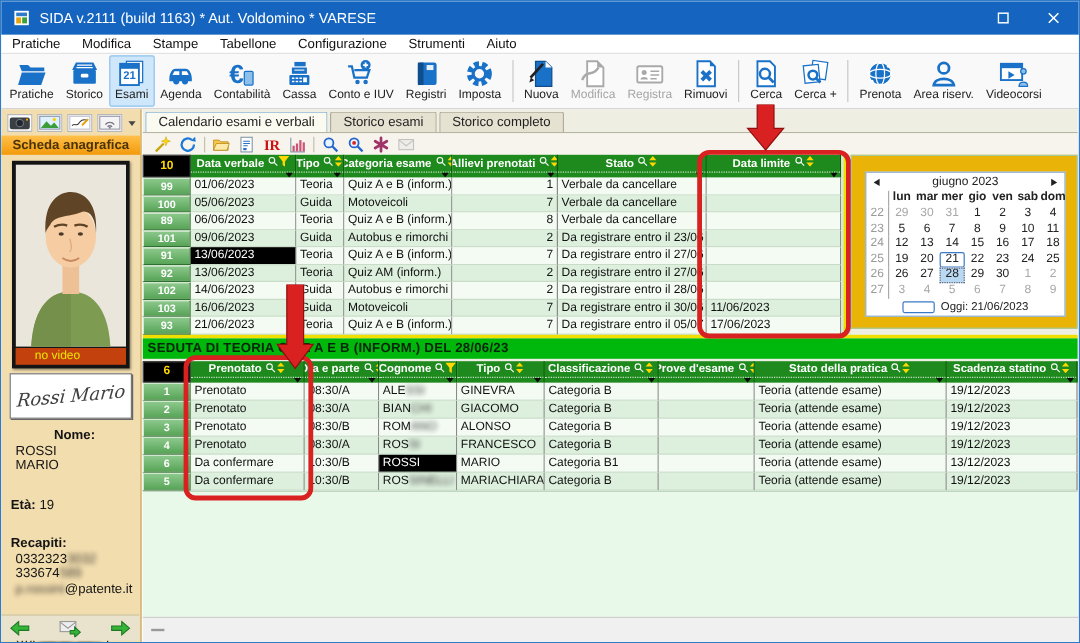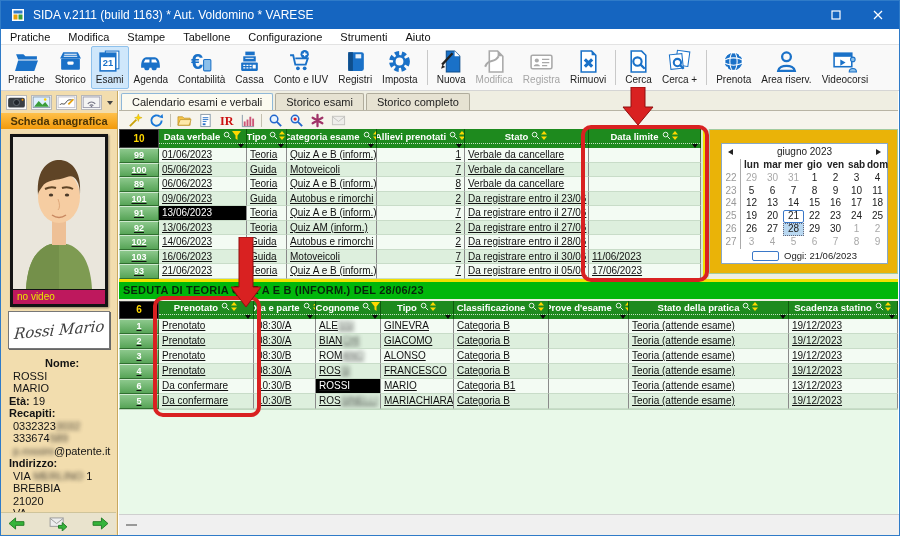--- a/index.html
+++ b/index.html
@@ -28,25 +28,25 @@
 
   
   .sidebar { position:absolute; top:90px; left:0; width:117px; bottom:0; background:var(--sidebar-tan); border-right:1px solid #c8a860; }
   .side-icons { height:20px; display:flex; align-items:center; gap:4px; padding:3px 5px 0; }
   .side-ic { width:21px; height:15px; background:#fcfcfc; border:1px solid #b8b8b8; display:flex; align-items:center; justify-content:center; }
   .side-ic svg { width:19px; height:13px; display:block; }
   .side-caret { width:0; height:0; border:3.5px solid transparent; border-top:4.5px solid #444; margin-left:1px; margin-top:4px; }
   .side-header { height:16px; margin-top:2px; background:linear-gradient(#ffc04a,#f29a0b); color:#4a3305; font-weight:bold; font-size:11px; text-align:center; line-height:16px; }
   .photo-frame { position:relative; margin:5px auto 0; width:98px; height:173px; background:#141414; padding:3px; box-shadow:1px 1px 2px rgba(0,0,0,.4); }
   .photo { width:92px; height:152px; display:block; }
-  .novideo { position:absolute; left:3px; right:3px; bottom:3px; height:14px; background:#be185d; color:#e8e800; font-size:10px; line-height:14px; padding-left:4px; }
+  .novideo { position:absolute; left:3px; right:3px; bottom:3px; height:14px; background:#c2410c; color:#e8e800; font-size:10px; line-height:14px; padding-left:16px; }
   .sign-box { margin:4px auto 0; width:102px; height:38px; background:#fff; border:1px solid #777; box-shadow:1px 1px 0 #666; display:flex; align-items:center; justify-content:center; overflow:hidden; }
   .sign-text { font-family:"DejaVu Serif", serif; font-style:italic; font-size:15px; color:#3f3f3f; transform:rotate(-5deg) skewX(-10deg); white-space:nowrap; }
   .side-fields { padding:8px 4px 0 8px; font-size:11px; color:#141414; line-height:12.5px; }
-  .sf-label { font-weight:bold; margin-top:0; }
+  .sf-label { font-weight:bold; margin-top:20px; }
   .sf-label.first { margin-top:0;margin-left:36px; }
   .sf-line { padding-left:4px; white-space:nowrap; }
   .blur { filter:blur(2px); opacity:.8; }
   .side-footer { position:absolute; bottom:1px; left:0; right:1px; height:22px; display:flex; align-items:center; justify-content:space-between; padding:0 7px; background:#e9e3cd; border-top:1px solid #cfc49a; }
   .side-footer svg { display:block; }
 
   
   .main { position:absolute; top:90px; left:118px; width:779px; bottom:21px; background:#efeee2; }
   .tabstrip { position:absolute; top:2px; left:0; right:0; height:18px; display:flex; padding-left:2px; font-size:11px; border-bottom:1px solid #b8b4a4; }
   .tab { padding:2px 10px 0; background:#e6e2d2; border:1px solid #b0ac9c; border-bottom:none; margin-right:2px; border-radius:2px 2px 0 0; color:#222; white-space:nowrap; }
@@ -57,21 +57,21 @@
   .mb-sep { width:1px; height:13px; background:#c4c0b0; }
 
   
   .grid-table { position:absolute; left:0; font-size:10px; color:#111; }
   .t-head { display:flex; }
   .count-cell { background:#000; color:var(--count-yellow); font-weight:bold; text-align:center; font-size:10px; border:1px solid #444; }
   .th { background:var(--header-green); color:#fff; font-weight:bold; font-size:9.5px; display:flex; flex-direction:column; border-right:1px solid #0d5a0d; overflow:hidden; }
   .th-top { flex:1; display:flex; align-items:center; justify-content:center; gap:3px; white-space:nowrap; }
   .th-strip { height:5px; border-top:1px dotted rgba(255,255,255,.75); position:relative; }
   .th-strip::after { content:""; position:absolute; right:2px; top:0px; border:3px solid transparent; border-top:4px solid #0a0a0a; }
-  .t-row { display:flex;text-decoration:underline; }
+  .t-row { display:flex; }
   .t-row.alt .td { background:var(--row-green-alt); }
   .td { background:var(--row-green-light); padding:0 3px; border-right:1px solid #8a8a8a; border-bottom:1px solid #c8dcc8; overflow:hidden; white-space:nowrap; }
   .td.right { text-align:right; }
   .td.selected { background:#000 !important; color:#fff; }
   .rn { background:linear-gradient(#8cc88c,#57a457); color:#fff; font-size:9px; font-weight:bold; text-align:center; border:1px solid; border-color:#cfe9cf #2f6f2f #2f6f2f #cfe9cf; }
 
   #exam-table { top:38px; width:582px; }
   #exam-table .t-head { height:19px; }
   #exam-table .count-cell { line-height:17px; }
   #exam-table .t-row { height:14.5px; }

